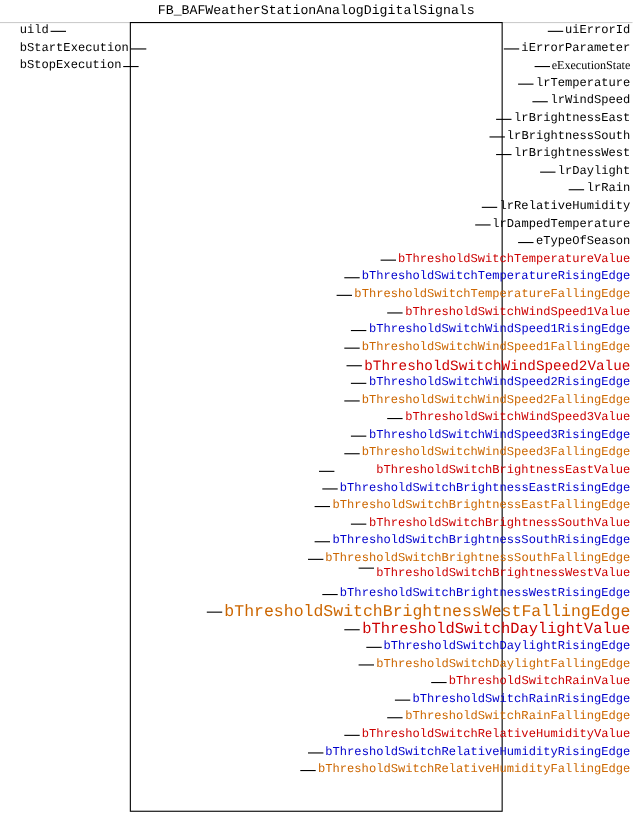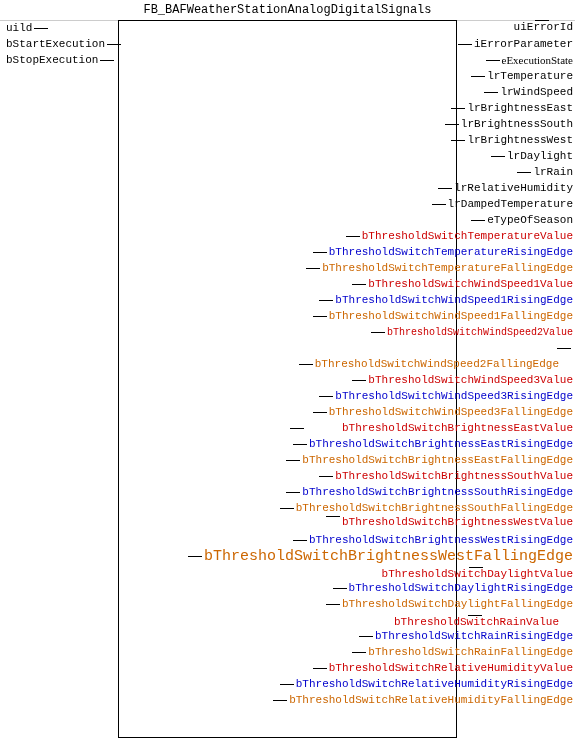--- a/index.html
+++ b/index.html
@@ -43,40 +43,40 @@
 <body>
 
 <div class="main-wrapper">
 
   <div class="title-bar" style="position:absolute;left:0;right:0;top:0;text-align:center;font-family:'Courier New',monospace;font-size:12px;padding:3px 0;">
     <span>FB_BAFWeatherStationAnalogDigitalSignals</span>
   </div>
 
   <div style="position:absolute;left:118px;right:118px;top:20px;bottom:2px;border:1.5px solid #000;"></div>
 
-  <div class="col-left" style="left:4px;top:20px;">
+  <div class="col-left" style="left:16px;top:20px;">
 
     <div class="row-item" style="height:16px;display:flex;align-items:center;white-space:nowrap;font-family:'Courier New',monospace;font-size:11px;padding-left:2px;">
       <span style="color:#000;">uild</span>
       <span style="display:inline-block;width:14px;border-top:1px solid #000;margin-left:2px;"></span>
     </div>
 
     <div class="row-item" style="height:16px;display:flex;align-items:center;white-space:nowrap;font-family:'Courier New',monospace;font-size:11px;padding-left:2px;margin-top:0px;">
       <span style="color:#000;">bStartExecution</span>
       <span style="display:inline-block;width:14px;border-top:1px solid #000;margin-left:2px;"></span>
     </div>
 
     <div class="row-item" style="height:16px;display:flex;align-items:center;white-space:nowrap;font-family:'Courier New',monospace;font-size:11px;padding-left:2px;margin-top:0px;">
       <span style="color:#000;">bStopExecution</span>
       <span style="display:inline-block;width:14px;border-top:1px solid #000;margin-left:2px;"></span>
     </div>
   </div>
 
   <div style="position:absolute;right:0;top:20px;display:flex;flex-direction:column;align-items:flex-end;">
-    <div style="height:16px;display:flex;align-items:center;justify-content:flex-start;white-space:nowrap;font-family:'Courier New',monospace;font-size:11px;padding-right:2px;flex-direction:column;">
+    <div style="height:16px;display:flex;align-items:center;justify-content:flex-start;white-space:nowrap;font-family:'Courier New',monospace;font-size:11px;padding-right:2px;">
         <span style="display:inline-block;width:14px;border-top:1px solid #000;margin-right:2px;"></span>
         <span style="color:#000;">uiErrorId</span>
       </div>
     <div style="height:16px;display:flex;align-items:center;justify-content:flex-end;white-space:nowrap;font-family:'Courier New',monospace;font-size:11px;padding-right:2px;">
         <span style="display:inline-block;width:14px;border-top:1px solid #000;margin-right:2px;"></span>
         <span style="color:#000;">iErrorParameter</span>
       </div>
     <div style="height:16px;display:flex;align-items:center;justify-content:flex-end;white-space:nowrap;font-family:Liberation Serif, serif;font-size:11px;padding-right:2px;">
         <span style="display:inline-block;width:14px;border-top:1px solid #000;margin-right:2px;"></span>
         <span style="color:#000;">eExecutionState</span>
@@ -138,28 +138,29 @@
         <span style="color:#cc0000;">bThresholdSwitchWindSpeed1Value</span>
       </div>
     <div style="height:16px;display:flex;align-items:center;justify-content:flex-end;white-space:nowrap;font-family:'Courier New',monospace;font-size:11px;padding-right:2px;">
         <span style="display:inline-block;width:14px;border-top:1px solid #000;margin-right:2px;"></span>
         <span style="color:#0000cc;">bThresholdSwitchWindSpeed1RisingEdge</span>
       </div>
     <div style="height:16px;display:flex;align-items:center;justify-content:flex-end;white-space:nowrap;font-family:'Courier New',monospace;font-size:11px;padding-right:2px;">
         <span style="display:inline-block;width:14px;border-top:1px solid #000;margin-right:2px;"></span>
         <span style="color:#cc6600;">bThresholdSwitchWindSpeed1FallingEdge</span>
       </div>
-    <div style="height:16px;display:flex;align-items:center;justify-content:flex-end;white-space:nowrap;font-family:'Courier New',monospace;font-size:10px;padding-right:2px;">
+    <div style="height:16px;display:flex;align-items:center;justify-content:flex-end;white-space:nowrap;font-family:'Courier New',monospace;font-size:13px;padding-right:2px;">
         <span style="display:inline-block;width:14px;border-top:1px solid #000;margin-right:2px;"></span>
         <span style="color:#cc0000;">bThresholdSwitchWindSpeed2Value</span>
       </div>
     <div style="height:16px;display:flex;align-items:center;justify-content:flex-end;white-space:nowrap;font-family:'Courier New',monospace;font-size:11px;padding-right:2px;">
         <span style="display:inline-block;width:14px;border-top:1px solid #000;margin-right:2px;"></span>
-      </div>
-    <div style="height:16px;display:flex;align-items:center;justify-content:flex-end;white-space:nowrap;font-family:'Courier New',monospace;font-size:11px;padding-right:16px;">
+        <span style="color:#0000cc;">bThresholdSwitchWindSpeed2RisingEdge</span>
+      </div>
+    <div style="height:16px;display:flex;align-items:center;justify-content:flex-end;white-space:nowrap;font-family:'Courier New',monospace;font-size:11px;padding-right:2px;">
         <span style="display:inline-block;width:14px;border-top:1px solid #000;margin-right:2px;"></span>
         <span style="color:#cc6600;">bThresholdSwitchWindSpeed2FallingEdge</span>
       </div>
     <div style="height:16px;display:flex;align-items:center;justify-content:flex-end;white-space:nowrap;font-family:'Courier New',monospace;font-size:11px;padding-right:2px;">
         <span style="display:inline-block;width:14px;border-top:1px solid #000;margin-right:2px;"></span>
         <span style="color:#cc0000;">bThresholdSwitchWindSpeed3Value</span>
       </div>
     <div style="height:16px;display:flex;align-items:center;justify-content:flex-end;white-space:nowrap;font-family:'Courier New',monospace;font-size:11px;padding-right:2px;">
         <span style="display:inline-block;width:14px;border-top:1px solid #000;margin-right:2px;"></span>
         <span style="color:#0000cc;">bThresholdSwitchWindSpeed3RisingEdge</span>
@@ -197,33 +198,33 @@
         <span style="color:#cc0000;">bThresholdSwitchBrightnessWestValue</span>
       </div>
     <div style="height:16px;display:flex;align-items:center;justify-content:flex-end;white-space:nowrap;font-family:'Courier New',monospace;font-size:11px;padding-right:2px;">
         <span style="display:inline-block;width:14px;border-top:1px solid #000;margin-right:2px;"></span>
         <span style="color:#0000cc;">bThresholdSwitchBrightnessWestRisingEdge</span>
       </div>
     <div style="height:16px;display:flex;align-items:center;justify-content:flex-end;white-space:nowrap;font-family:'Courier New',monospace;font-size:15px;padding-right:2px;">
         <span style="display:inline-block;width:14px;border-top:1px solid #000;margin-right:2px;"></span>
         <span style="color:#cc6600;">bThresholdSwitchBrightnessWestFallingEdge</span>
       </div>
-    <div style="height:16px;display:flex;align-items:center;justify-content:flex-end;white-space:nowrap;font-family:'Courier New',monospace;font-size:11px;padding-right:2px;flex-direction:column;">
+    <div style="height:16px;display:flex;align-items:center;white-space:nowrap;font-family:'Courier New',monospace;font-size:14px;padding-right:2px;">
         <span style="display:inline-block;width:14px;border-top:1px solid #000;margin-right:2px;"></span>
         <span style="color:#cc0000;">bThresholdSwitchDaylightValue</span>
       </div>
     <div style="height:16px;display:flex;align-items:center;justify-content:flex-end;white-space:nowrap;font-family:'Courier New',monospace;font-size:11px;padding-right:2px;">
         <span style="display:inline-block;width:14px;border-top:1px solid #000;margin-right:2px;"></span>
         <span style="color:#0000cc;">bThresholdSwitchDaylightRisingEdge</span>
       </div>
     <div style="height:16px;display:flex;align-items:center;justify-content:flex-end;white-space:nowrap;font-family:'Courier New',monospace;font-size:11px;padding-right:2px;">
         <span style="display:inline-block;width:14px;border-top:1px solid #000;margin-right:2px;"></span>
         <span style="color:#cc6600;">bThresholdSwitchDaylightFallingEdge</span>
       </div>
-    <div style="height:16px;display:flex;align-items:center;justify-content:flex-end;white-space:nowrap;font-family:'Courier New',monospace;font-size:11px;padding-right:16px;flex-direction:column;">
+    <div style="height:16px;display:flex;align-items:center;justify-content:flex-end;white-space:nowrap;font-family:'Courier New',monospace;font-size:11px;padding-right:2px;">
         <span style="display:inline-block;width:14px;border-top:1px solid #000;margin-right:2px;"></span>
         <span style="color:#cc0000;">bThresholdSwitchRainValue</span>
       </div>
     <div style="height:16px;display:flex;align-items:center;justify-content:flex-end;white-space:nowrap;font-family:'Courier New',monospace;font-size:11px;padding-right:2px;">
         <span style="display:inline-block;width:14px;border-top:1px solid #000;margin-right:2px;"></span>
         <span style="color:#0000cc;">bThresholdSwitchRainRisingEdge</span>
       </div>
     <div style="height:16px;display:flex;align-items:center;justify-content:flex-end;white-space:nowrap;font-family:'Courier New',monospace;font-size:11px;padding-right:2px;">
         <span style="display:inline-block;width:14px;border-top:1px solid #000;margin-right:2px;"></span>
         <span style="color:#cc6600;">bThresholdSwitchRainFallingEdge</span>

